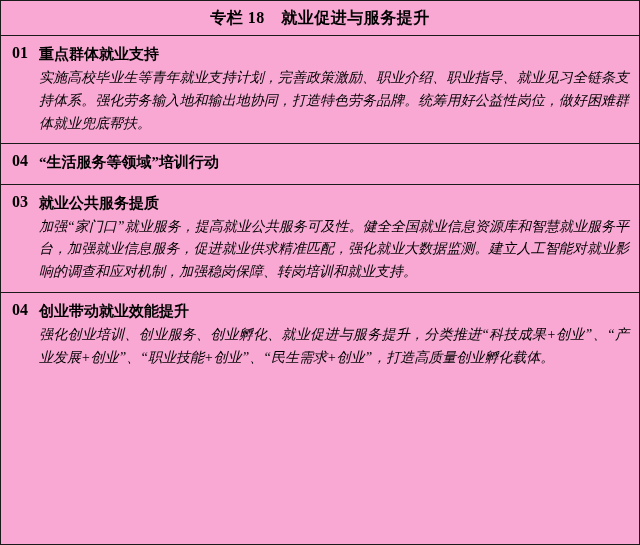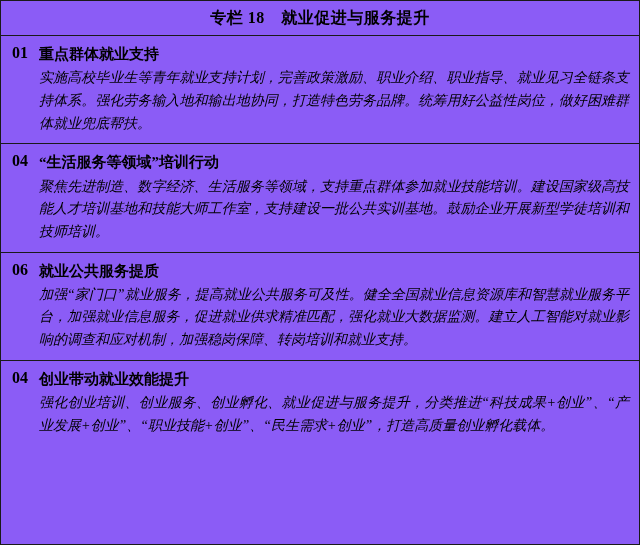--- a/index.html
+++ b/index.html
@@ -10,21 +10,21 @@
     width: 640px;
     height: 545px;
     background: #ffffff;
     font-family: "Liberation Serif", "DejaVu Serif", serif;
     overflow: hidden;
   }
   .box {
     width: 640px;
     height: 545px;
     box-sizing: border-box;
-    background: #8b5cf6;
+    background: #f9a8d4;
     border: 1px solid #1a1a1a;
     display: flex;
     flex-direction: column;
   }
   .box-title {
     height: 34px;
     min-height: 34px;
     border-bottom: 1px solid #1a1a1a;
     display: flex;
     align-items: center;
@@ -91,26 +91,25 @@
       <div class="row-body">
         <div class="row-heading">重点群体就业支持</div>
         <div class="row-text">实施高校毕业生等青年就业支持计划，完善政策激励、职业介绍、职业指导、就业见习全链条支持体系。强化劳务输入地和输出地协同，打造特色劳务品牌。统筹用好公益性岗位，做好困难群体就业兜底帮扶。</div>
       </div>
     </div>
 
     <div class="row">
       <div class="row-num">04</div>
       <div class="row-body">
         <div class="row-heading">“生活服务等领域”培训行动</div>
-        <div class="row-text">聚焦先进制造、数字经济、生活服务等领域，支持重点群体参加就业技能培训。建设国家级高技能人才培训基地和技能大师工作室，支持建设一批公共实训基地。鼓励企业开展新型学徒培训和技师培训。</div>
       </div>
     </div>
 
     <div class="row">
-      <div class="row-num">06</div>
+      <div class="row-num">03</div>
       <div class="row-body">
         <div class="row-heading">就业公共服务提质</div>
         <div class="row-text">加强“家门口”就业服务，提高就业公共服务可及性。健全全国就业信息资源库和智慧就业服务平台，加强就业信息服务，促进就业供求精准匹配，强化就业大数据监测。建立人工智能对就业影响的调查和应对机制，加强稳岗保障、转岗培训和就业支持。</div>
       </div>
     </div>
 
     <div class="row">
       <div class="row-num">04</div>
       <div class="row-body">
         <div class="row-heading">创业带动就业效能提升</div>

